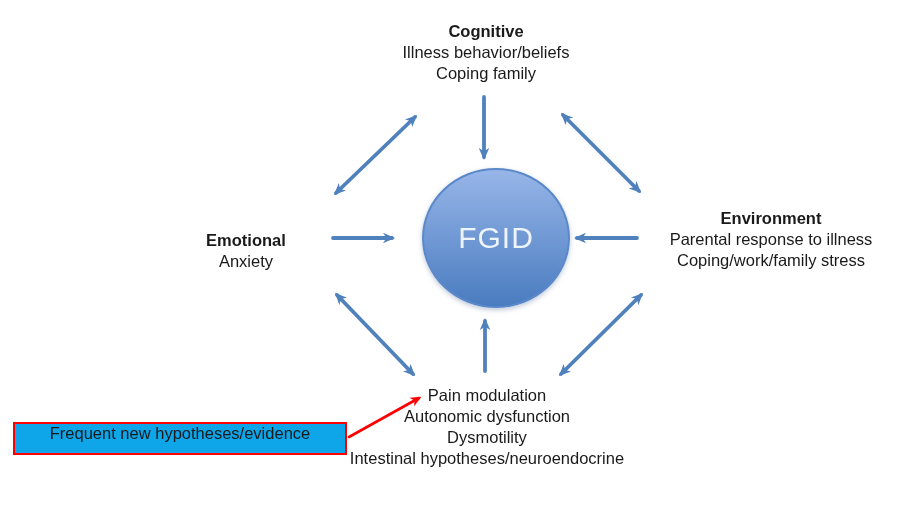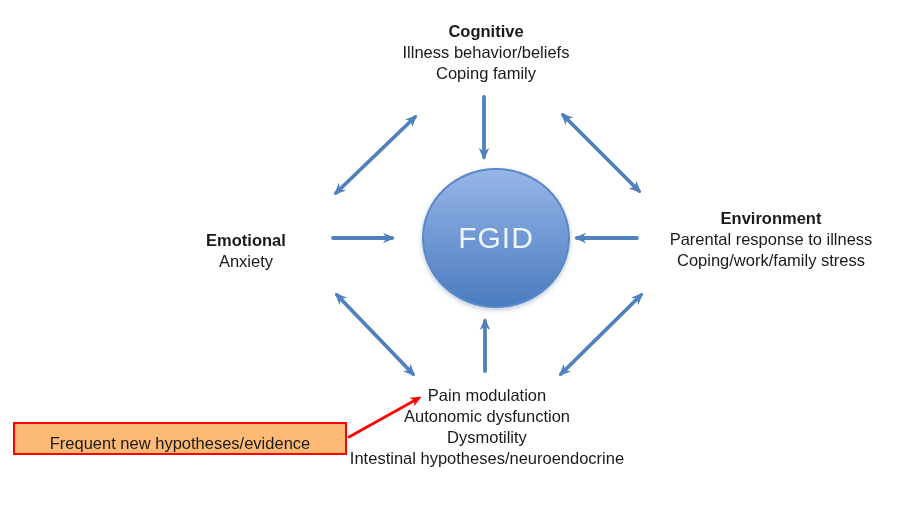--- a/index.html
+++ b/index.html
@@ -21,22 +21,22 @@
     border-radius: 50%; box-sizing: border-box;
     display: flex; align-items: center; justify-content: center;
     font-size: 30px; letter-spacing: 1px; color: var(--fgid-text, #eef4fc);
     background: linear-gradient(180deg, var(--circle-top, #97b5e8) 0%, var(--circle-bottom, #4a7cc0) 100%);
     border: 2px solid var(--circle-border, #5b88c9);
     box-shadow: 0 2px 5px rgba(70, 100, 150, 0.35);
   }
   .callout {
     position: absolute; left: 13px; top: 422px; width: 334px; height: 33px;
     box-sizing: border-box; border: 2px solid var(--callout-red, #fe0000);
-    display: flex; align-items: flex-end; justify-content: center;
-    font-size: 16.5px; background: #fdba74;
+    display: flex; align-items: flex-start; justify-content: center;
+    font-size: 16.5px; background: #0ea5e9;
   }
 </style>
 </head>
 <body>
 
 <div class="stage">
 
   <svg class="arrows" viewBox="0 0 900 510" xmlns="http://www.w3.org/2000/svg">
     <defs>
       <marker id="ah-blue" viewBox="0 0 10 10" refX="7.5" refY="5" markerWidth="12" markerHeight="12" markerUnits="userSpaceOnUse" orient="auto-start-reverse">

